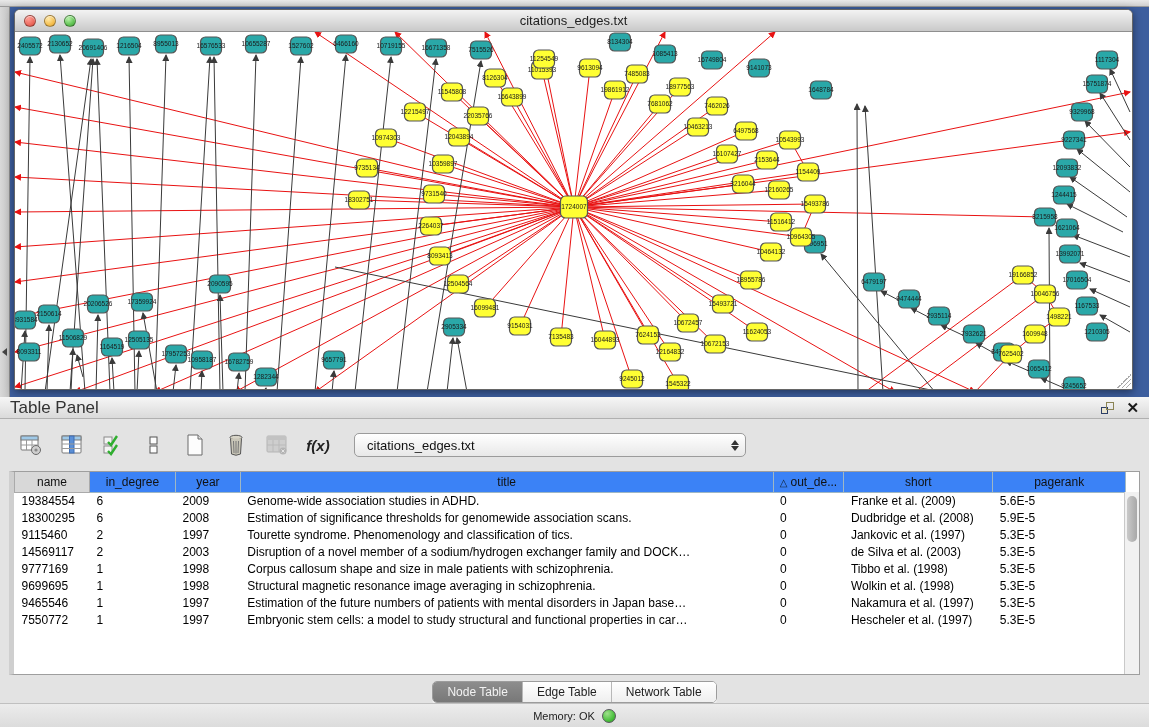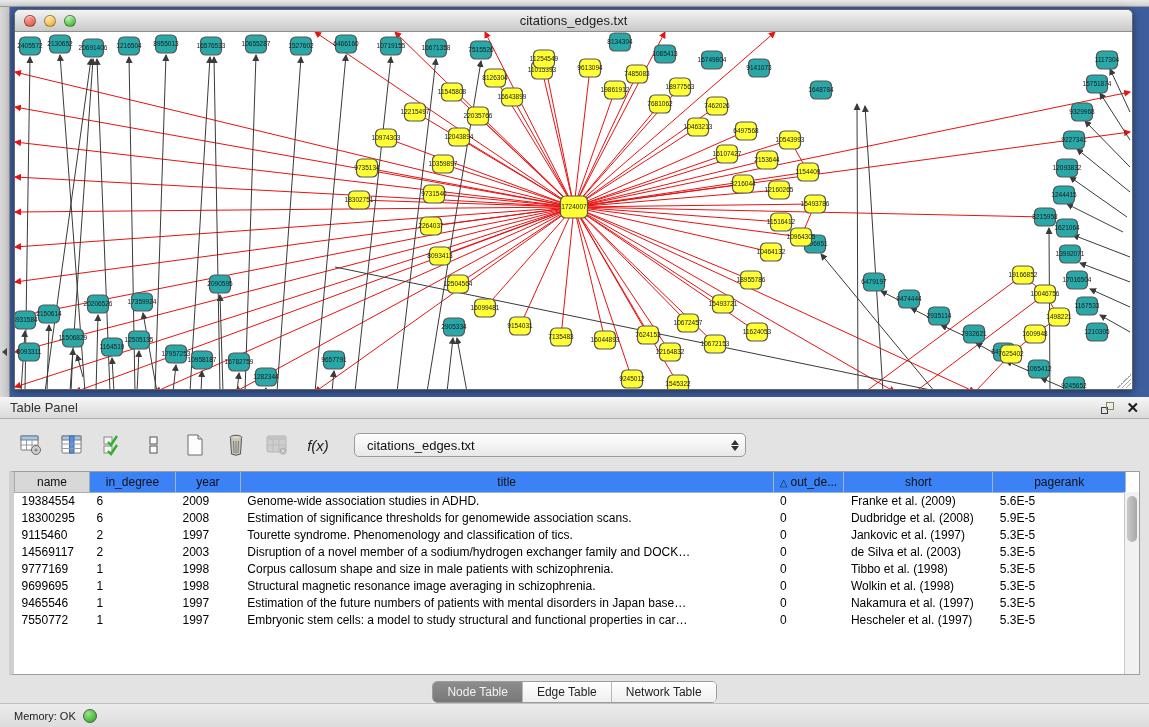--- a/index.html
+++ b/index.html
@@ -32,31 +32,31 @@
   .resize-grip { position:absolute; right:1px; bottom:1px; width:14px; height:14px;
     background:
       linear-gradient(135deg, transparent 50%, #aaa 50%, #aaa 55%, transparent 55%,
       transparent 65%, #aaa 65%, #aaa 70%, transparent 70%,
       transparent 80%, #aaa 80%, #aaa 85%, transparent 85%); }
 
   
   .table-panel { position:relative; width:1149px; height:306px; background:#e3e3e3; }
   .tp-header { height:22px; background:linear-gradient(#f6f6f6,#dadada);
     border-bottom:1px solid #b0b0b0; display:flex; align-items:center; padding:0 10px; }
-  .tp-header .tp-title { font-size:13px; color:#333; flex:1; }
+  .tp-header .tp-title { font-size:17px; color:#333; flex:1; }
   .tp-header .tp-icons { display:flex; align-items:center; gap:12px; }
   .float-icon { width:13px; height:12px; position:relative; cursor:default; }
   .float-icon .sq1 { position:absolute; left:0; bottom:0; width:7px; height:7px; border:1px solid #2c3e66; background:#e9e4cf; }
   .float-icon .sq2 { position:absolute; right:0; top:0; width:8px; height:8px; border:1px solid #8a8353; background:transparent; }
   .close-icon { font-size:15px; font-weight:bold; color:#1a1a1a; line-height:12px; cursor:default; }
 
   .tp-toolbar { height:52px; display:flex; align-items:center; gap:15px; padding:0 18px; }
   .tbtn { width:26px; height:26px; display:flex; align-items:center; justify-content:center; }
   .tbtn svg { display:block; }
-  .fx-label { font-size:15px; font-style:italic; font-weight:normal; color:#222; }
+  .fx-label { font-size:15px; font-style:italic; font-weight:bold; color:#222; }
   .combo { width:392px; height:24px; margin-left:8px; border:1px solid #9b9b9b; border-radius:5px;
     background:linear-gradient(#ffffff,#e8e8e8); display:flex; align-items:center; position:relative; }
   .combo .combo-text { font-size:13px; color:#111; padding-left:12px; flex:1; }
   .combo .stepper { width:20px; height:100%; display:flex; flex-direction:column; align-items:center; justify-content:center; gap:1px; }
   .combo .stepper .up { width:0; height:0; border-left:4px solid transparent; border-right:4px solid transparent; border-bottom:5px solid #333; }
   .combo .stepper .down { width:0; height:0; border-left:4px solid transparent; border-right:4px solid transparent; border-top:5px solid #333; }
 
   .tp-tablewrap { position:relative; margin:0 9px; height:204px; background:#fff;
     border:1px solid #9e9e9e; border-left:5px solid #cfcfcf; overflow:hidden; }
   table.datatable { border-collapse:collapse; table-layout:fixed; width:1112px;padding-left:11px; }
@@ -74,21 +74,21 @@
   .tabgroup { display:flex; border:1px solid #9c9c9c; border-radius:5px; overflow:hidden;
     background:#fff; box-shadow:0 1px 1px rgba(255,255,255,.8); }
   .tabgroup .tab { font-size:12px; padding:3px 14px; color:#222; background:linear-gradient(#ffffff,#efefef);
     border-right:1px solid #b8b8b8; cursor:default; }
   .tabgroup .tab:last-child { border-right:none; }
   .tabgroup .tab.active { background:linear-gradient(#8d8d8d,#787878); color:#f2f2f2; }
 
   
   .statusbar { position:absolute; left:0; bottom:0; width:1149px; height:24px;
     background:linear-gradient(#ececec,#dcdcdc); border-top:1px solid #c0c0c0;
-    display:flex; align-items:center; justify-content:flex-start; padding:0 14px; gap:7px; }
+    display:flex; align-items:center; justify-content:center; padding:0 14px; gap:7px; }
   .statusbar .mem-text { font-size:11px; color:#222; }
   .mem-dot { width:14px; height:14px; border-radius:50%; border:1px solid #57595b;
     background:radial-gradient(circle at 35% 30%, #9fe08c, #4cc23f 60%, #2f8f27); }
 </style>
 </head>
 <body>
 
 <div class="desktop">
   <div class="top-chrome"></div>
   <div class="left-strip">

